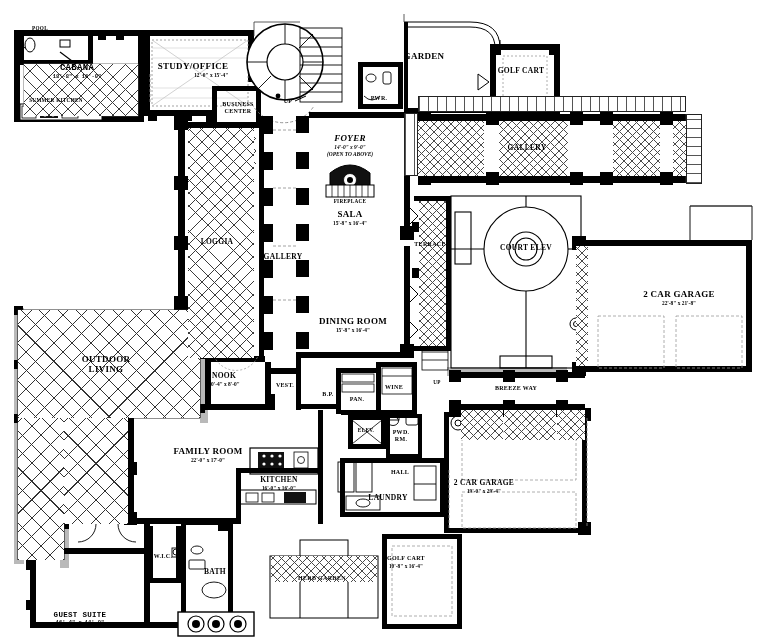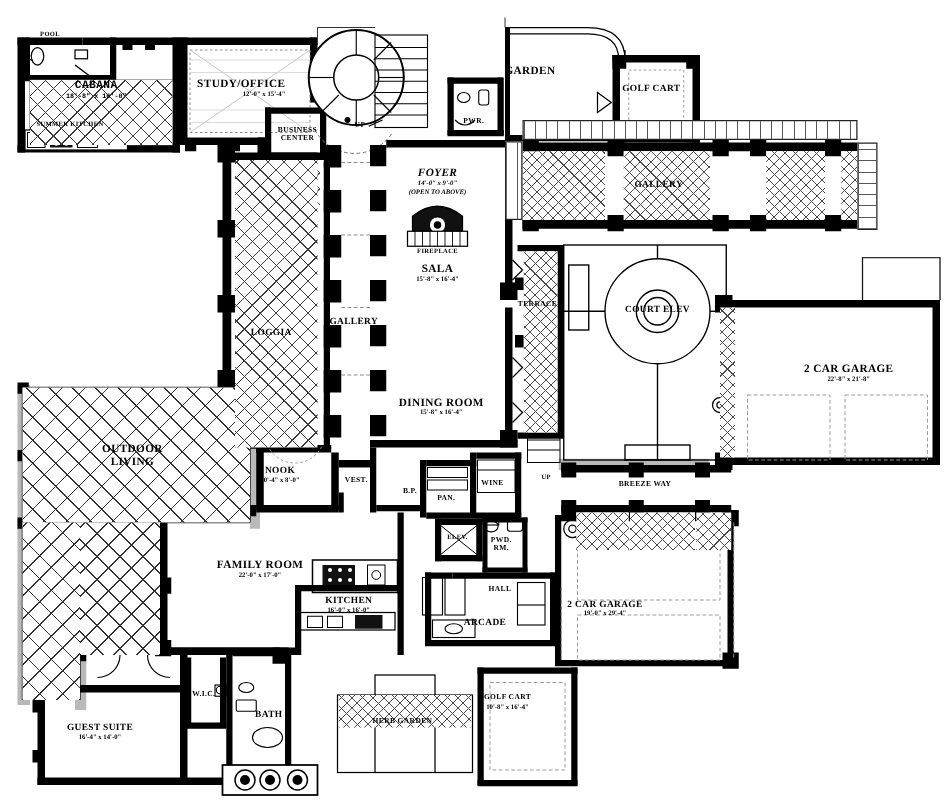--- a/index.html
+++ b/index.html
@@ -654,21 +654,21 @@
 
   <div class="rm xxs" style="left:350px; top:202px;">
     <span class="nm">FIREPLACE</span>
   </div>
 
   <div class="rm" style="left:350px; top:218px;">
     <span class="nm">SALA</span>
     <span class="dim">15'-8" x 16'-4"</span>
   </div>
 
-  <div class="rm sm" style="left:217px; top:242px;margin-top:24px;">
+  <div class="rm sm" style="left:217px; top:242px;">
     <span class="nm">LOGGIA</span>
   </div>
 
   <div class="rm sm" style="left:283px; top:257px;">
     <span class="nm">GALLERY</span>
   </div>
 
   <div class="rm xs" style="left:430px; top:244px;">
     <span class="nm">TERRACE</span>
   </div>
@@ -738,21 +738,21 @@
   <div class="rm xs" style="left:400px; top:472px;">
     <span class="nm">HALL</span>
   </div>
 
   <div class="rm sm" style="left:279px; top:484px;">
     <span class="nm">KITCHEN</span>
     <span class="dim">16'-0" x 16'-0"</span>
   </div>
 
   <div class="rm sm" style="left:388px; top:498px;">
-    <span class="nm">ARCADE</span>
+    <span class="nm">LAUNDRY</span>
   </div>
 
   <div class="rm sm" style="left:484px; top:487px;">
     <span class="nm">2 CAR GARAGE</span>
     <span class="dim">19'-0" x 29'-4"</span>
   </div>
 
   <div class="rm xs" style="left:163px; top:556px;">
     <span class="nm">W.I.C.</span>
   </div>
@@ -763,18 +763,18 @@
 
   <div class="rm xs" style="left:322px; top:578px;">
     <span class="nm">HERB GARDEN</span>
   </div>
 
   <div class="rm xs" style="left:406px; top:562px;">
     <span class="nm">GOLF CART</span>
     <span class="dim">10'-8" x 16'-4"</span>
   </div>
 
-  <div class="rm sm" style="left:80px; top:586px;">
+  <div class="rm sm" style="left:80px; top:619px;font-family:Liberation Mono, monospace;">
     <span class="nm">GUEST SUITE</span>
     <span class="dim">16'-4" x 14'-0"</span>
   </div>
 
 </div>
 
 </body></html>

